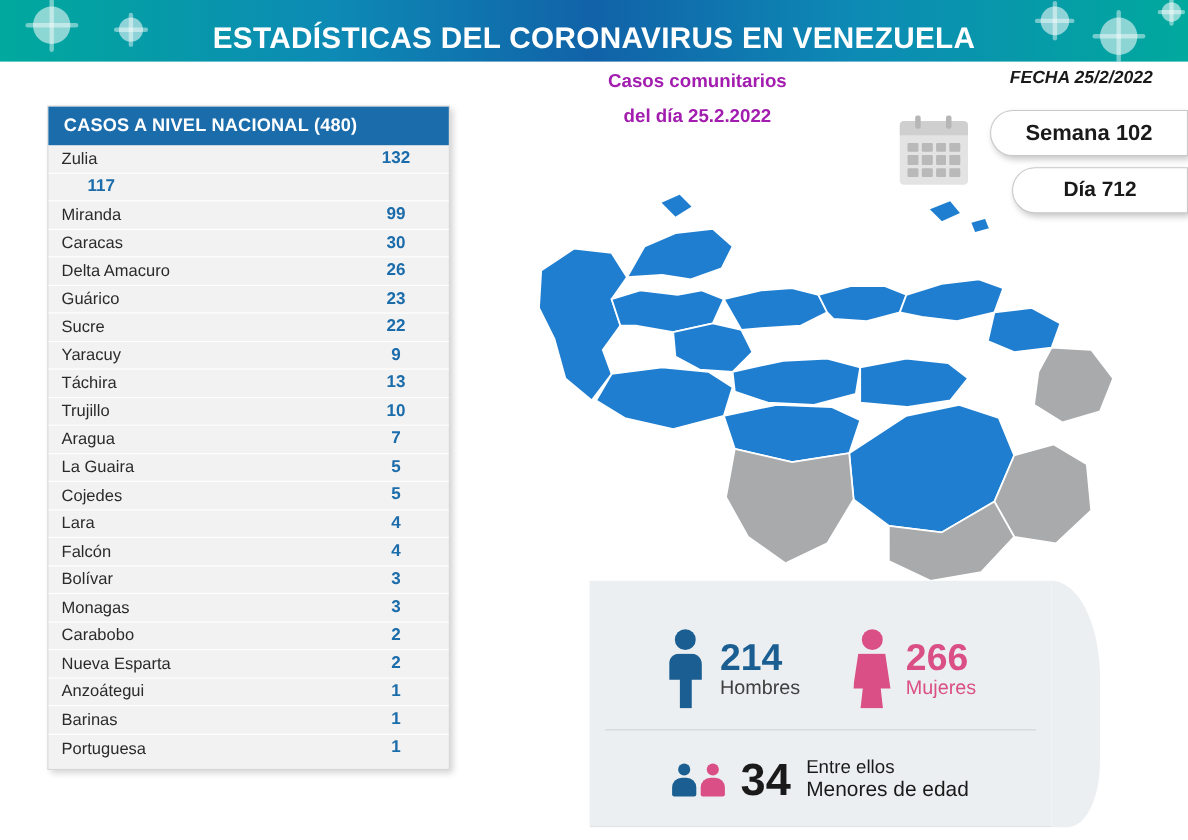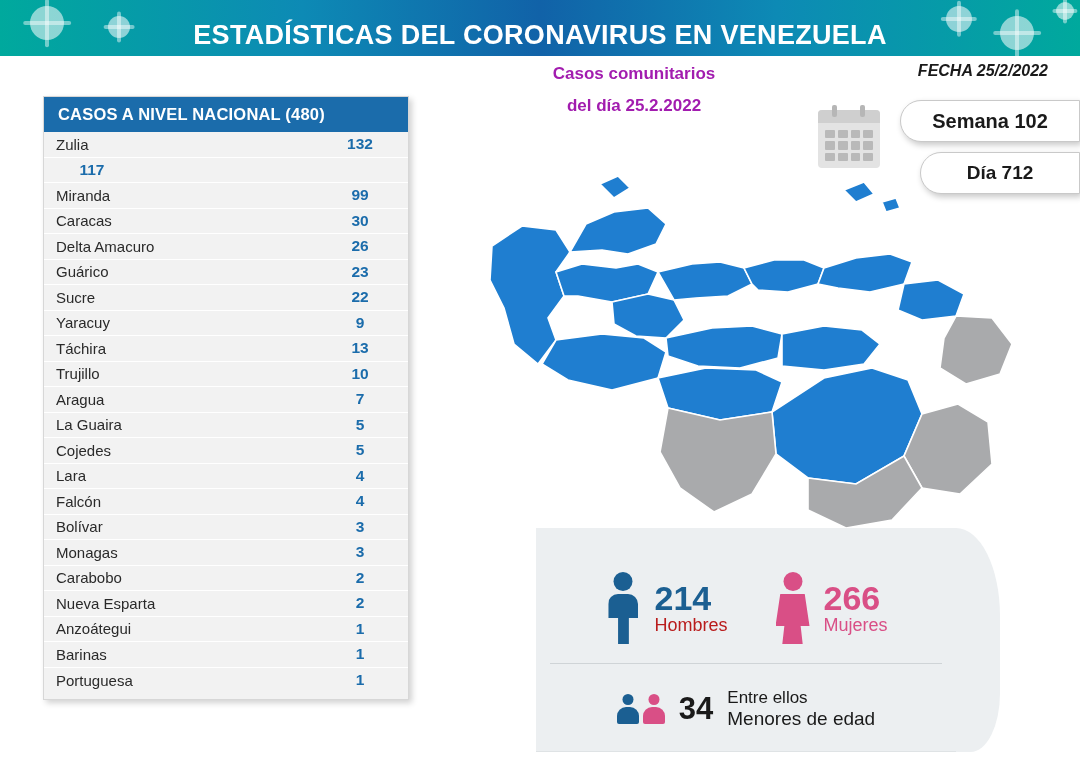--- a/index.html
+++ b/index.html
@@ -130,39 +130,39 @@
     border-radius: 10px 10px 3px 3px;
     clip-path: polygon(0 0,100% 0,100% 48%,68% 48%,68% 100%,32% 100%,32% 48%,0 48%); }
   .fig.female .body { width: 34px; height: 50px;
     clip-path: polygon(50% 0, 86% 0, 100% 64%, 74% 64%, 80% 100%, 20% 100%, 26% 64%, 0 64%, 14% 0); }
   .fig.male .head, .fig.male .body { background: #1b5f92; }
   .fig.female .head, .fig.female .body { background: #d94f86; }
   .g-text { line-height: 1.05; }
   .g-num { font-size: 34px; font-weight: bold; }
   .g-lbl { font-size: 18px; }
   .male .g-num, .gender.male .g-num { color: #1b5f92; }
-  .gender.male .g-lbl { color: #b91c1c; }
+  .gender.male .g-lbl { color: #404040; }
   .gender.female .g-num, .gender.female .g-lbl { color: #d94f86; }
 
   .divider {
     position: absolute; left: 14px; top: 135px; width: 392px; height: 1px; background: #cfd4d7;
   }
   .minors {
     position: absolute; left: 0; top: 146px; width: 420px; height: 70px;
     display: flex; align-items: center; justify-content: center; gap: 14px;
   }
   .mini-figs { display: flex; align-items: flex-end; gap: 4px; }
   .mini { width: 22px; height: 30px; position: relative; }
   .mini .head { position: absolute; left: 50%; top: 0; transform: translateX(-50%);
     width: 11px; height: 11px; border-radius: 50%; }
   .mini .body { position: absolute; left: 50%; top: 13px; transform: translateX(-50%);
     width: 22px; height: 17px; border-radius: 9px 9px 2px 2px; }
   .mini.m .head, .mini.m .body { background: #1b5f92; }
   .mini.f .head, .mini.f .body { background: #d94f86; }
-  .minors-num { font-size: 31px; font-weight: bold; color: #1a1a1a; }
+  .minors-num { font-size: 41px; font-weight: bold; color: #1a1a1a; }
   .minors-text { line-height: 1.15; font-size: 17px; color: #1a1a1a; }
   .minors-text .l2 { font-size: 19px; }
 </style>
 </head>
 <body>
 
 <div class="page">
 
   <div class="header">
     <span class="virus v1"></span>

